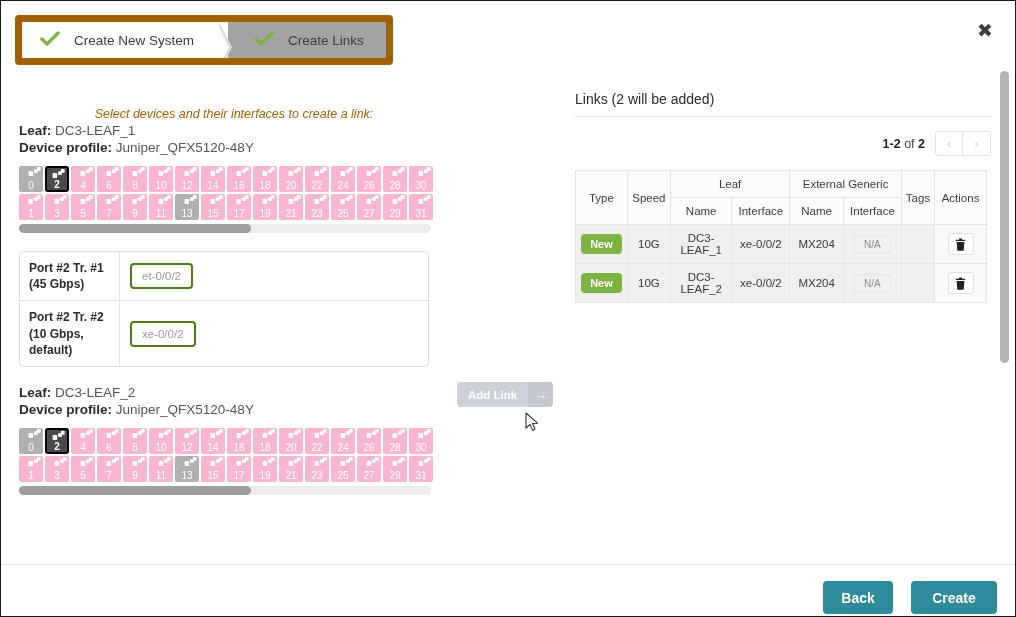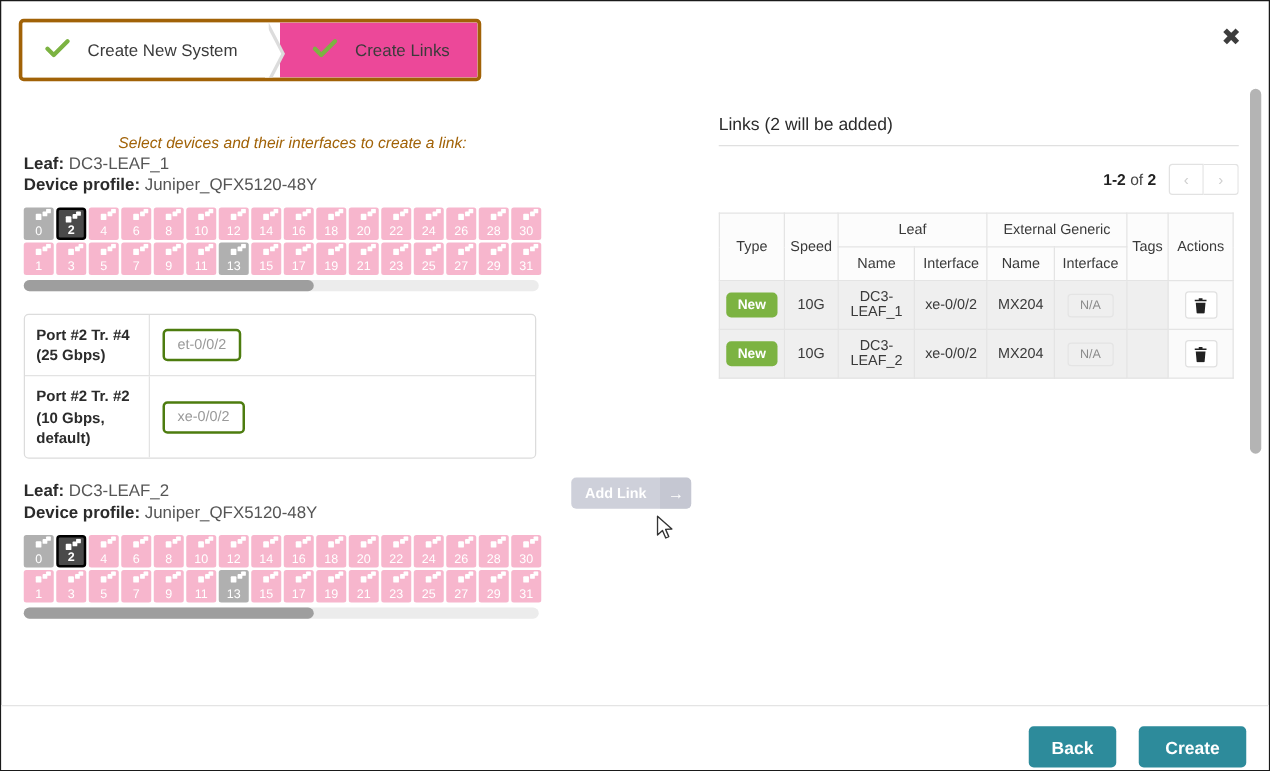--- a/index.html
+++ b/index.html
@@ -14,31 +14,31 @@
     width: 1016px; height: 617px;
     background: #ffffff;
     border: 1px solid #1a1a1a;
     overflow: hidden;
   }
 
   
   .steps {
     position: absolute; left: 14px; top: 14px;
     display: flex; height: 50px;
-    border: 3px solid #a16207; border-radius: 4px;
+    border: 7px solid #a16207; border-radius: 4px;
     overflow: hidden; background: #fff;
   }
   .step {
     display: flex; align-items: center;
     padding: 0 22px 0 18px;
     position: relative;
     font-size: 13.5px; color: #3b3b3b;
   }
   .step.first { background: #ffffff; padding-right: 34px; }
-  .step.active { background: #ec4899; padding-left: 26px; }
+  .step.active { background: #a3a3a3; padding-left: 26px; }
   .step.first::after {
     content: ""; position: absolute; right: -1px; top: 0;
     width: 0; height: 0;
     border-top: 25px solid transparent;
     border-bottom: 25px solid transparent;
     border-left: 13px solid #ffffff;
     z-index: 3;
   }
   .step.first::before {
     content: ""; position: absolute; right: -4px; top: 0;
@@ -551,21 +551,21 @@
               <span class="pnum">31</span>
             </div>
           </div>
         <div class="hscroll">
           <div class="thumb"></div>
         </div>
       </div>
 
       <div class="trx">
         <div class="trx-row">
-          <div class="trx-label">Port #2 Tr. #4 (25 Gbps)</div>
+          <div class="trx-label">Port #2 Tr. #1 (45 Gbps)</div>
           <div class="trx-val">
             <span class="chip">et-0/0/2</span>
           </div>
         </div>
         <div class="trx-row">
           <div class="trx-label">Port #2 Tr. #2 (10 Gbps, default)</div>
           <div class="trx-val">
             <span class="chip">xe-0/0/2</span>
           </div>
         </div>

